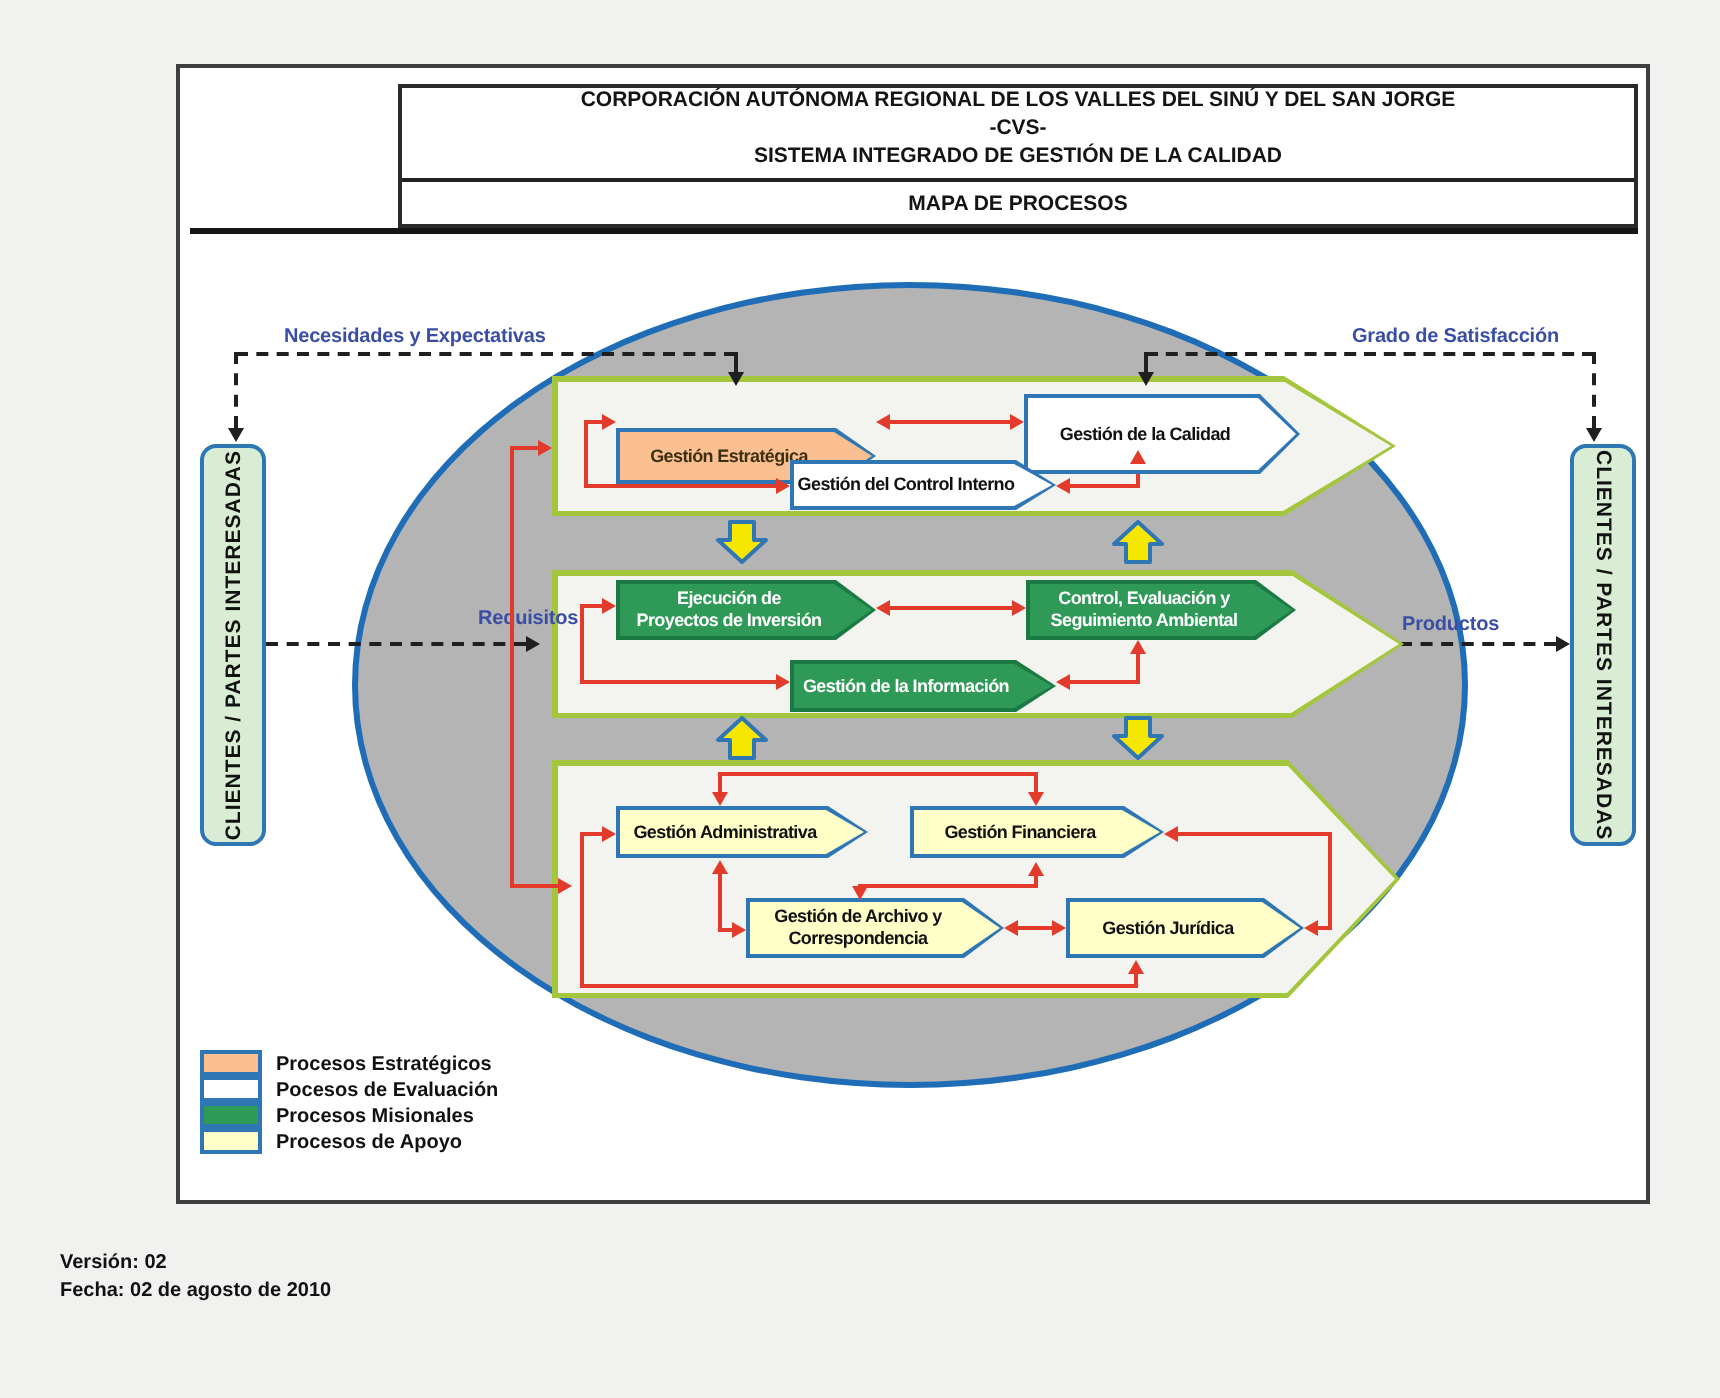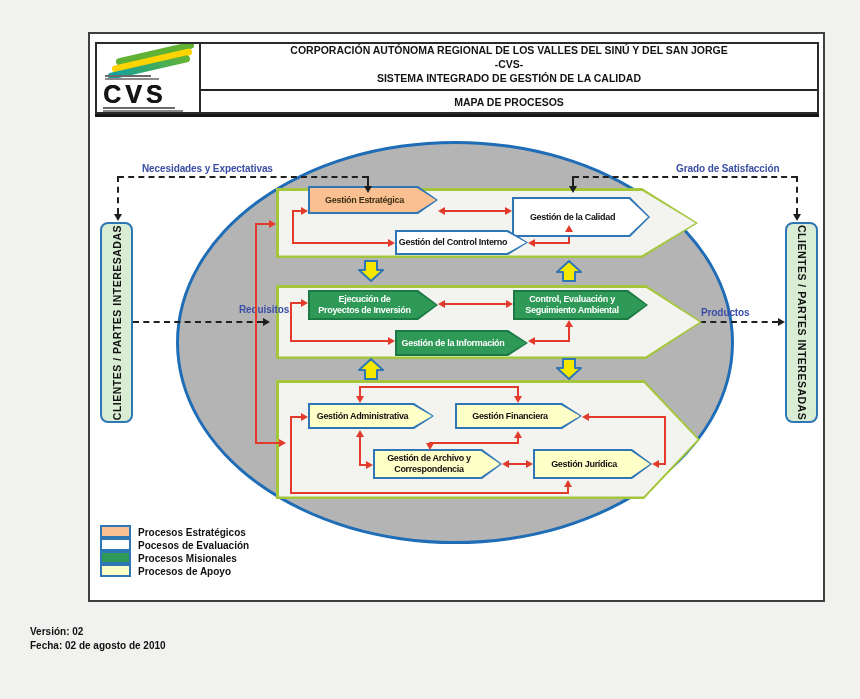--- a/index.html
+++ b/index.html
@@ -62,30 +62,20 @@
 
   .footer-line{position:absolute;left:30px;font-weight:bold;font-size:10px;color:#111;z-index:2;}
 </style>
 </head>
 <body>
 
 <div class="canvas">
 
   <div class="frame"></div>
 
-  <div class="logo-cell">
-    <div class="swoosh" style="left:18px;top:6px;width:80px;height:7px;background:#5fb233;"></div>
-    <div class="swoosh" style="left:14px;top:13px;width:82px;height:7px;background:#ffd400;"></div>
-    <div class="swoosh" style="left:10px;top:20px;width:84px;height:7px;background:linear-gradient(90deg,#0c9fa5,#67b52f);"></div>
-    <div class="fineline" style="left:8px;top:31px;width:46px;"></div>
-    <div class="fineline" style="left:8px;top:34px;width:54px;background:#8a8a8a;"></div>
-    <div class="logo-word">CVS</div>
-    <div class="fineline" style="left:6px;top:63px;width:72px;"></div>
-    <div class="fineline" style="left:6px;top:66px;width:80px;background:#8a8a8a;"></div>
-  </div>
 
   <div class="title-cell">
     <div class="title-top">
       <div class="tl">CORPORACIÓN AUTÓNOMA REGIONAL DE LOS VALLES DEL SINÚ Y DEL SAN JORGE</div>
       <div class="tl">-CVS-</div>
       <div class="tl">SISTEMA INTEGRADO DE GESTIÓN DE LA CALIDAD</div>
     </div>
     <div class="subtitle-row">MAPA DE PROCESOS</div>
   </div>
   <div class="hbar"></div>
@@ -105,21 +95,21 @@
   </div>
   <div class="band" style="left:276px;top:285px;width:426px;height:74px;">
     <div class="bo"></div>
       <div class="bi"></div>
   </div>
   <div class="band" style="left:276px;top:380px;width:424px;height:119px;">
     <div class="bo"></div>
       <div class="bi"></div>
   </div>
 
-  <div class="pbox peach" style="left:308px;top:186px;width:130px;height:28px;">
+  <div class="pbox peach" style="left:308px;top:214px;width:130px;height:28px;">
     <div class="po"></div>
       <div class="pi"></div>
       <div class="pl">Gestión Estratégica</div>
   </div>
   <div class="pbox white" style="left:512px;top:197px;width:138px;height:40px;">
     <div class="po"></div>
       <div class="pi"></div>
       <div class="pl">Gestión de la Calidad</div>
   </div>
   <div class="pbox white" style="left:395px;top:230px;width:133px;height:25px;">

